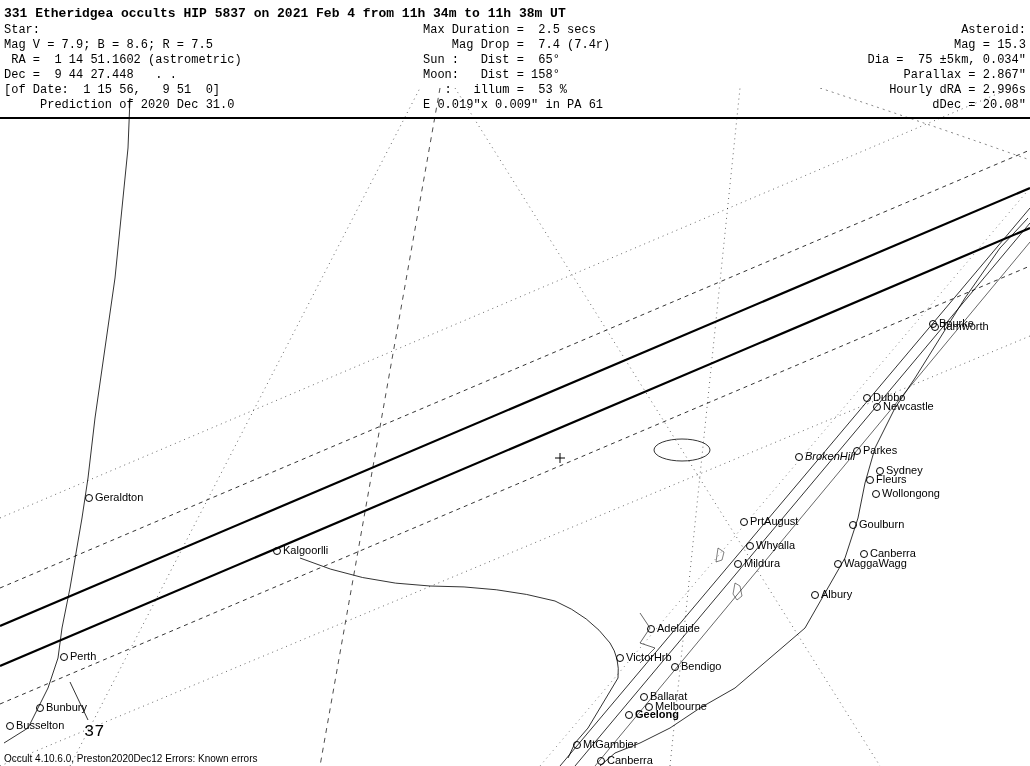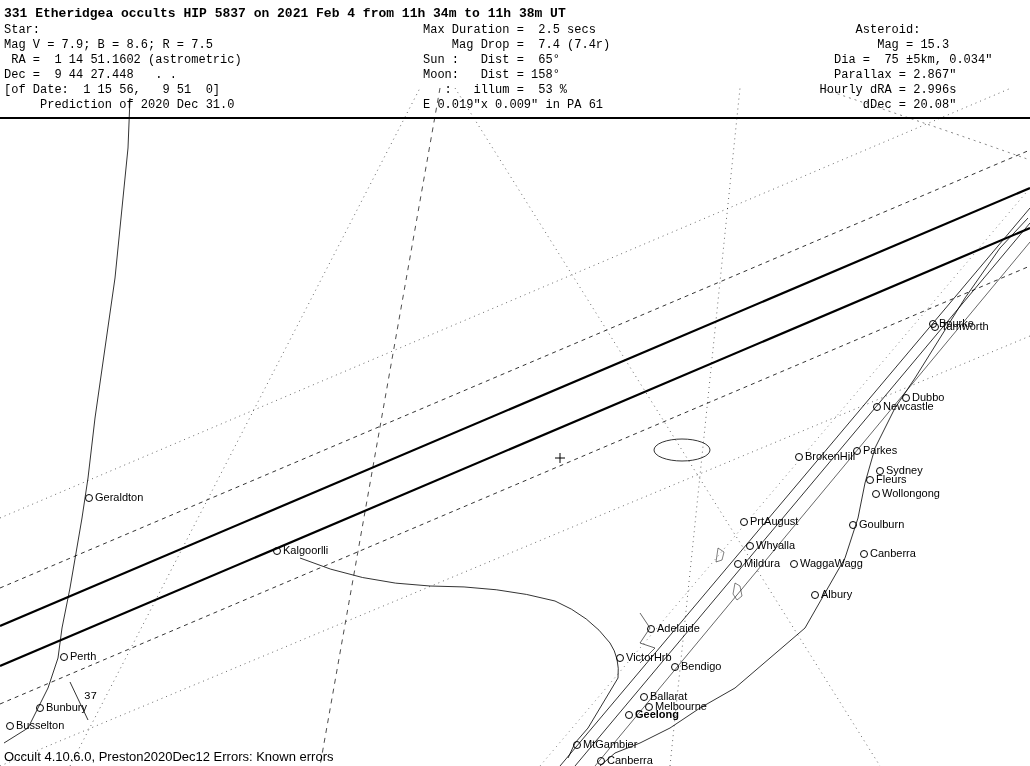--- a/index.html
+++ b/index.html
@@ -24,21 +24,21 @@
   }
   .cols {
     display: flex;
     justify-content: space-between;
     font-size: 12px;
     line-height: 1.25;
   }
   .col { white-space: pre; }
   .col.left   { flex: 0 0 41%; }
   .col.center { flex: 0 0 32%; }
-  .col.right  { flex: 0 0 27%; text-align: center; }
+  .col.right  { flex: 0 0 27%; text-align: right; }
   .divider {
     border-top: 2px solid #000;
     margin-top: 2px;
   }
   .map {
     position: absolute;
     left: 0;
     right: 0;
     top: 88px;
     bottom: 0;
@@ -61,26 +61,27 @@
     height: 6px;
     border: 1px solid #000;
     border-radius: 50%;
     vertical-align: middle;
     margin-right: 2px;
   }
   .footer {
     position: absolute;
     left: 4px;
     bottom: 2px;
-    font-size: 13px;
+    font-size: 10px;
     font-family: "Arial", sans-serif;
   }
   .tickmark {
     position: absolute;
-    font-size: 11px;
+    font-size: 17px;
+    margin-top: 32px;
   }
 </style>
 </head>
 <body>
 
 <div class="header">
   <div class="title">331 Etheridgea occults HIP 5837 on 2021 Feb  4 from 11h 34m to 11h 38m UT</div>
   <div class="cols">
     <div class="col left"><span>Star:</span>
 <span>Mag V = 7.9; B = 8.6; R = 7.5</span>
@@ -155,34 +156,34 @@
 
   <div id="city-layer">
       <div class="city" style="left: 85px; top: 403px;"><span class="dot"></span><span>Geraldton</span></div>
       <div class="city" style="left: 273px; top: 456px;"><span class="dot"></span><span>Kalgoorlli</span></div>
       <div class="city" style="left: 60px; top: 562px;"><span class="dot"></span><span>Perth</span></div>
       <div class="city" style="left: 36px; top: 613px;"><span class="dot"></span><span>Bunbury</span></div>
       <div class="city" style="left: 6px; top: 631px;"><span class="dot"></span><span>Busselton</span></div>
       <div class="city" style="left: 740px; top: 427px;"><span class="dot"></span><span>PrtAugust</span></div>
       <div class="city" style="left: 727px; top: 451px; padding-left: 19px;"><span class="dot"></span><span>Whyalla</span></div>
       <div class="city" style="left: 734px; top: 469px;"><span class="dot"></span><span>Mildura</span></div>
-      <div class="city" style="left: 795px; top: 362px;"><span class="dot"></span><span>BrokenHill</span></div>
-      <div class="city" style="left: 790px; top: 469px;"><span class="dot"></span><span>WaggaWagg</span></div>
+      <div class="city" style="left: 795px; top: 362px; font-style: italic;"><span class="dot"></span><span>BrokenHill</span></div>
+      <div class="city" style="left: 834px; top: 469px;"><span class="dot"></span><span>WaggaWagg</span></div>
       <div class="city" style="left: 647px; top: 534px;"><span class="dot"></span><span>Adelaide</span></div>
       <div class="city" style="left: 616px; top: 563px;"><span class="dot"></span><span>VictorHrb</span></div>
       <div class="city" style="left: 671px; top: 572px;"><span class="dot"></span><span>Bendigo</span></div>
       <div class="city" style="left: 814px; top: 459px; padding-left: 46px;"><span class="dot"></span><span>Canberra</span></div>
       <div class="city" style="left: 811px; top: 500px;"><span class="dot"></span><span>Albury</span></div>
       <div class="city" style="left: 849px; top: 430px;"><span class="dot"></span><span>Goulburn</span></div>
       <div class="city" style="left: 872px; top: 399px;"><span class="dot"></span><span>Wollongong</span></div>
       <div class="city" style="left: 865px; top: 376px; padding-left: 11px;"><span class="dot"></span><span>Sydney</span></div>
       <div class="city" style="left: 866px; top: 385px;"><span class="dot"></span><span>Fleurs</span></div>
       <div class="city" style="left: 853px; top: 356px;"><span class="dot"></span><span>Parkes</span></div>
       <div class="city" style="left: 873px; top: 312px;"><span class="dot"></span><span>Newcastle</span></div>
-      <div class="city" style="left: 863px; top: 303px; margin-left: 39px;"><span class="dot"></span><span>Dubbo</span></div>
+      <div class="city" style="left: 863px; top: 303px;"><span class="dot"></span><span>Dubbo</span></div>
       <div class="city" style="left: 898px; top: 229px; padding-left: 31px;"><span class="dot"></span><span>Bourke</span></div>
       <div class="city" style="left: 931px; top: 232px;"><span class="dot"></span><span>Tamworth</span></div>
       <div class="city" style="left: 640px; top: 602px;"><span class="dot"></span><span>Ballarat</span></div>
       <div class="city" style="left: 645px; top: 612px;"><span class="dot"></span><span>Melbourne</span></div>
       <div class="city" style="left: 625px; top: 620px; font-weight: bold;"><span class="dot"></span><span>Geelong</span></div>
       <div class="city" style="left: 573px; top: 650px;"><span class="dot"></span><span>MtGambier</span></div>
       <div class="city" style="left: 597px; top: 666px;"><span class="dot"></span><span>Canberra</span></div>
     </div>
 
   <div class="tickmark" style="left:84px; top:602px;">37</div>

